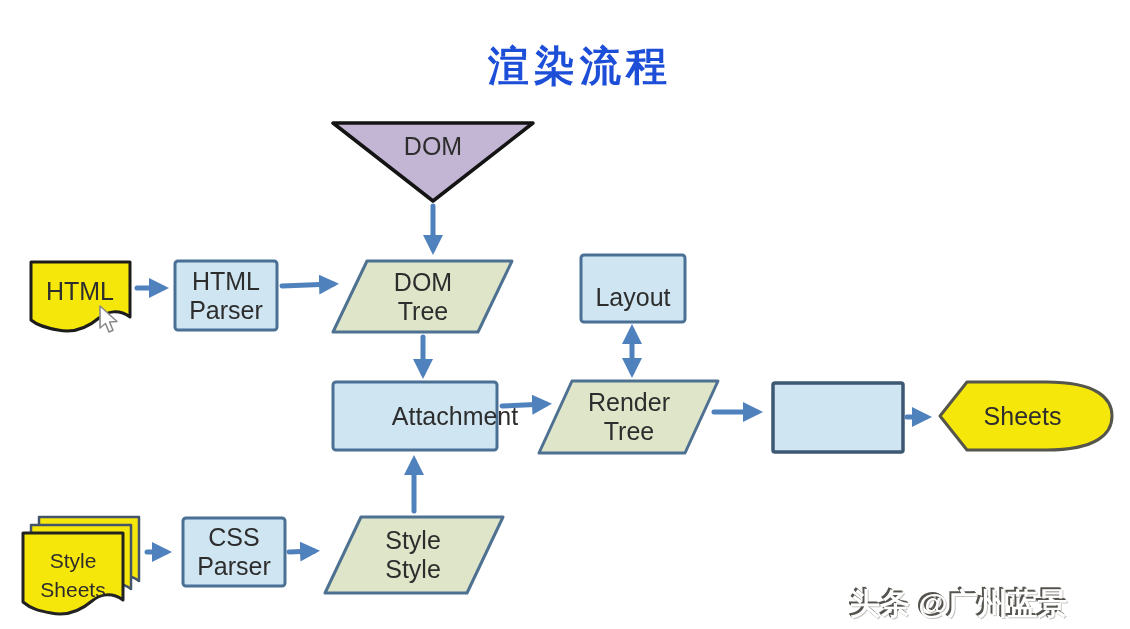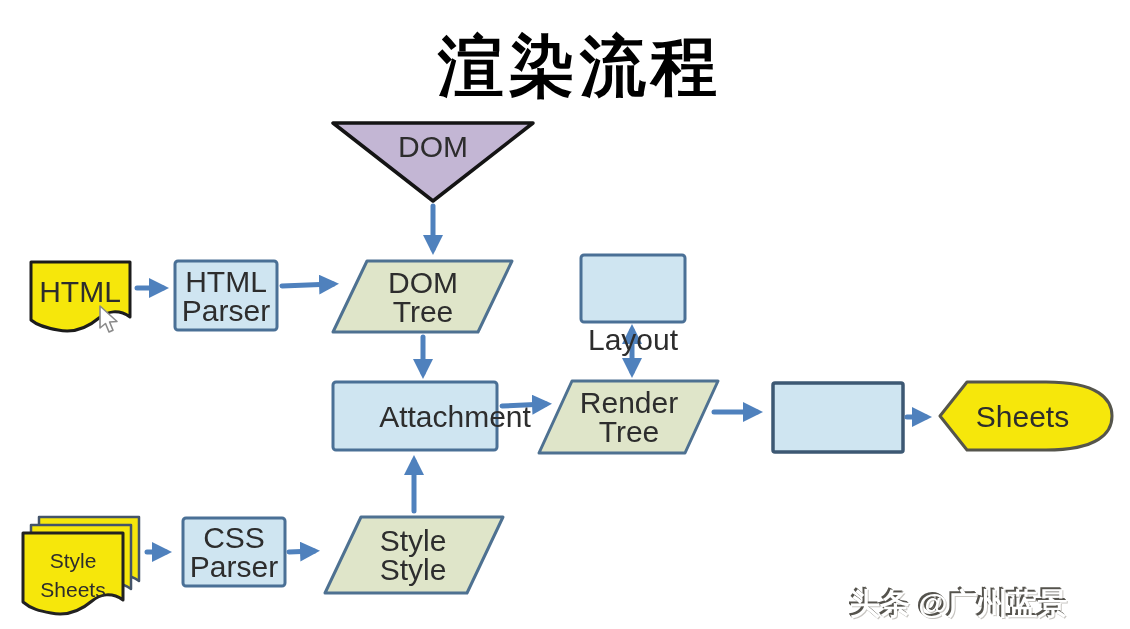--- a/index.html
+++ b/index.html
@@ -3,26 +3,26 @@
 <meta charset="utf-8">
 <style>
   html,body{margin:0;padding:0;background:#ffffff;}
   .stage{
     position:relative;width:1130px;height:629px;background:#ffffff;overflow:hidden;
     font-family:"Liberation Sans","DejaVu Sans",sans-serif;
   }
   .stage svg.layer{position:absolute;left:0;top:0;}
   .page-title{
     position:absolute;left:420px;top:34px;width:320px;height:64px;
-    text-align:center;font-size:66px;font-weight:800;letter-spacing:5px;
-    color:#000000;line-height:64px;
+    text-align:center;font-size:41px;font-weight:800;letter-spacing:5px;
+    color:#1d4ed8;line-height:64px;
   }
   .node-label{
     position:absolute;display:flex;flex-direction:column;align-items:center;justify-content:center;
-    font-size:30px;line-height:29px;color:#2d2d2d;text-align:center;pointer-events:none;
+    font-size:25px;line-height:29px;color:#2d2d2d;text-align:center;pointer-events:none;
   }
   .node-label span{display:block;}
   .watermark{
     position:absolute;left:850px;top:584px;width:268px;height:40px;
     text-align:left;font-size:30px;font-weight:700;line-height:40px;
     color:#ffffff;
     text-shadow:-2px -2px 0 #55534d,-1px -1px 0 #55534d,1px 1px 0 rgba(130,127,118,0.45);
   }
   .cursor{position:absolute;left:97px;top:304px;}
 </style>
@@ -90,21 +90,21 @@
 
   <div class="node-label" style="left:347px;top:261px;width:152px;height:71px;">
     <span>DOM</span>
     <span>Tree</span>
   </div>
 
   <div class="node-label" style="left:333px;top:382px;width:164px;height:68px;margin-left:40px;">
     <span>Attachment</span>
   </div>
 
-  <div class="node-label" style="left:581px;top:255px;width:104px;height:85px;margin-top:42px;">
+  <div class="node-label" style="left:581px;top:255px;width:104px;height:85px;">
     <span>Layout</span>
   </div>
 
   <div class="node-label" style="left:553px;top:381px;width:152px;height:72px;">
     <span>Render</span>
     <span>Tree</span>
   </div>
 
 
   <div class="node-label" style="left:950px;top:382px;width:145px;height:68px;">

